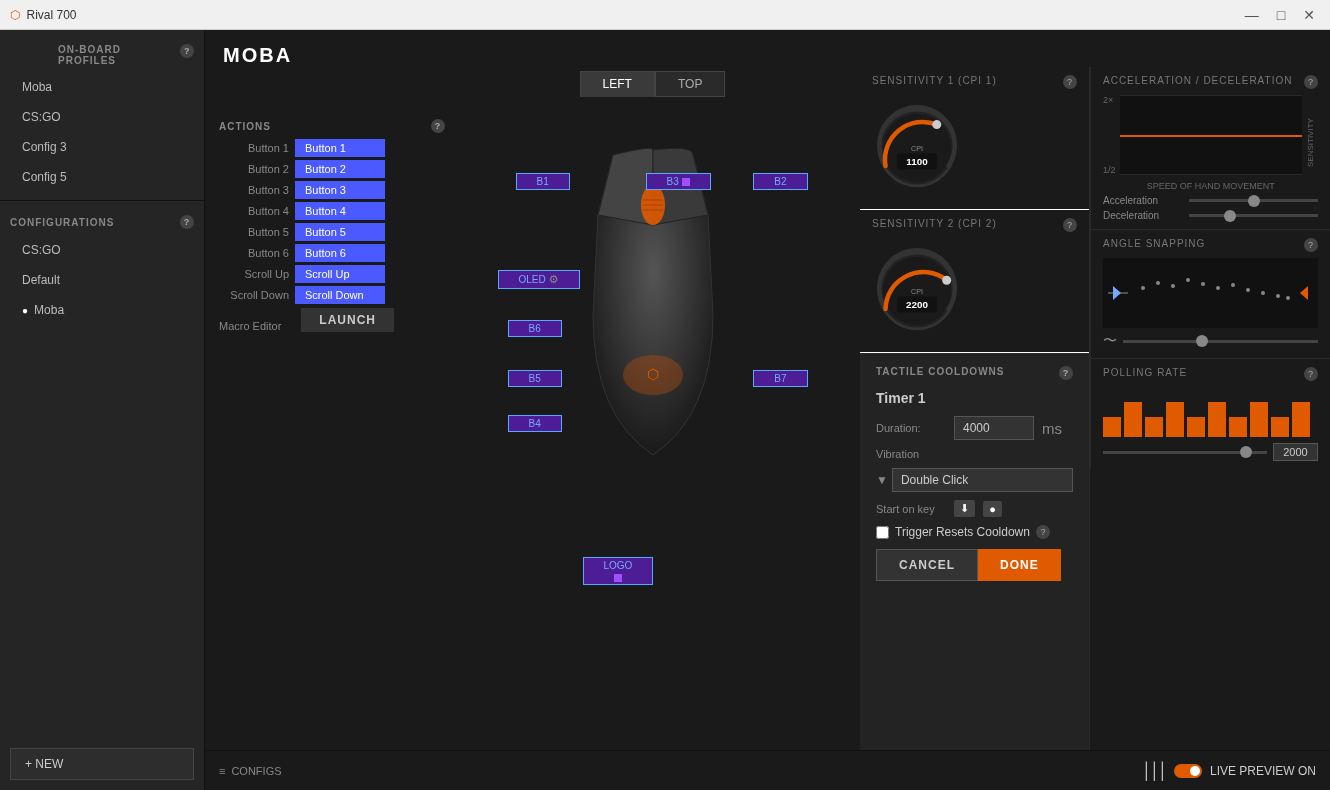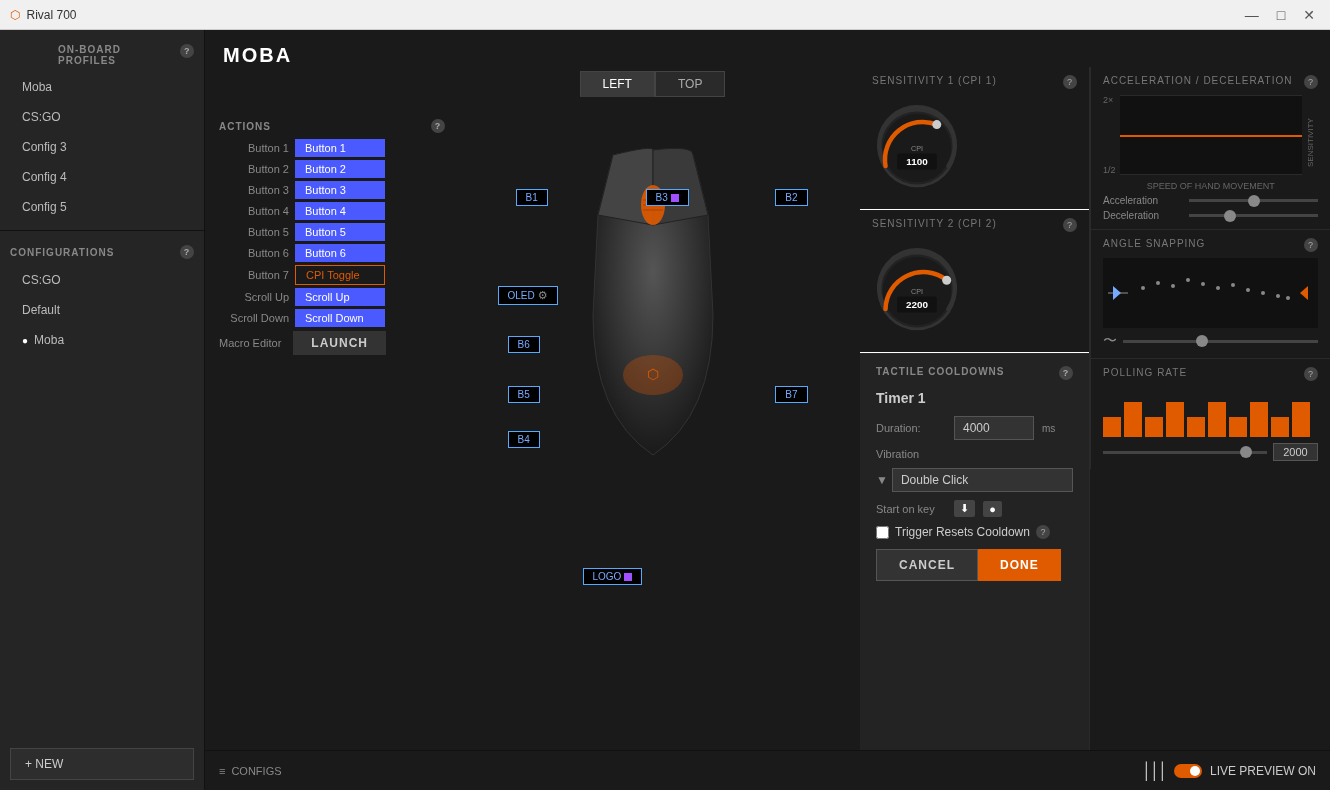--- a/index.html
+++ b/index.html
@@ -27,50 +27,50 @@
     #sidebar-configs-header { display: flex; justify-content: space-between; align-items: center; color: #888; font-size: 10px; font-weight: bold; letter-spacing: 1px; padding: 6px 0; }
     .config-item { padding: 8px 12px; cursor: pointer; color: #bbb; font-size: 12px; }
 
     #sidebar-new-btn { margin: auto 10px 10px; background: #2d2d2d; border: 1px solid #444; color: #ccc; padding: 8px 14px; cursor: pointer; display: flex; align-items: center; gap: 6px; font-size: 12px; }
     #center-header { padding: 14px 18px 0; font-size: 20px; font-weight: bold; color: #fff; letter-spacing: 2px; }
     #actions-title { display: flex; justify-content: space-between; align-items: center; color: #888; font-size: 10px; letter-spacing: 1px; font-weight: bold; margin-bottom: 6px; margin-top: 48px; }
     .action-row { display: flex; align-items: center; margin-bottom: 3px; gap: 6px; }
     .action-label { color: #888; font-size: 11px; width: 70px; text-align: right; }
     .action-btn { background: #4a5aff; color: #fff; padding: 3px 10px; font-size: 11px; cursor: pointer; border: none; min-width: 90px; text-align: left; }
     .action-btn.orange { background: transparent; border: 1px solid #e05a00; color: #e05a00; }
-    .macro-row { display: flex; align-items: center; margin-top: 4px; gap: 12px; }
+    .macro-row { display: flex; align-items: flex-end; margin-top: 4px; gap: 20px; }
     .macro-label { color: #888; font-size: 11px; }
     .launch-btn { background: #333; color: #ccc; border: none; padding: 5px 18px; cursor: pointer; font-size: 12px; font-weight: bold; letter-spacing: 1px; }
     #view-tabs { display: flex; gap: 0; margin-bottom: 8px; }
     .view-tab { padding: 5px 22px; background: #2a2a2a; color: #aaa; cursor: pointer; font-size: 12px; border: 1px solid #444; }
     .view-tab.active { background: #3a3a3a; color: #fff; border-bottom-color: #3a3a3a; }
 
     #mouse-container { position: relative; width: 340px; height: 530px; }
 
     
-    .btn-label { position: absolute; font-size: 10px; color: #7af; background: #000000; padding: 2px 9px; border: 1px solid #5af; white-space: nowrap; cursor: pointer; margin-top: 16px; }
+    .btn-label { position: absolute; font-size: 10px; color: #7af; background: #4c1d95; padding: 2px 20px; border: 1px solid #5af; white-space: nowrap; cursor: pointer; }
     .btn-label.with-color { display: flex; align-items: center; gap: 3px; }
     .color-dot { width: 8px; height: 8px; background: #a050ff; display: inline-block; }
     .accel-chart { width: 200px; height: 80px; background: #111; position: relative; margin-bottom: 6px; }
     .slider-row { display: flex; align-items: center; gap: 6px; margin-top: 4px; }
     .slider-label { color: #888; font-size: 10px; width: 80px; }
     input[type=range] { -webkit-appearance: none; height: 3px; background: #444; outline: none; flex: 1; cursor: pointer; }
     input[type=range]::-webkit-slider-thumb { -webkit-appearance: none; width: 12px; height: 12px; background: #888; border-radius: 50%; }
     .polling-bars { display: flex; gap: 3px; align-items: flex-end; height: 50px; margin-bottom: 6px; }
     .polling-bar { width: 18px; background: #e05a00; }
 
     
     #tactile-panel { background: #232323; padding: 12px 16px; border-top: 1px solid #2a2a2a; }
     .tactile-title { display: flex; justify-content: space-between; color: #888; font-size: 10px; letter-spacing: 1px; font-weight: bold; margin-bottom: 10px; }
     .tactile-timer { color: #ccc; font-size: 14px; font-weight: bold; margin-bottom: 10px; }
     .tactile-field-row { display: flex; align-items: center; gap: 8px; margin-bottom: 8px; }
     .tactile-field-label { color: #888; font-size: 11px; width: 70px; }
     .tactile-input { background: #333; border: 1px solid #555; color: #ccc; padding: 4px 8px; font-size: 12px; width: 120px; }
     .tactile-input-small { background: #333; border: 1px solid #555; color: #ccc; padding: 4px 8px; font-size: 12px; width: 80px; }
-    .ms-label { color: #888; font-size: 10px; }
+    .ms-label { color: #888; font-size: 15px; }
     .vib-select-row { display: flex; align-items: center; gap: 4px; }
     .vib-arrow { color: #888; }
     .vib-select { background: #333; border: 1px solid #555; color: #ccc; padding: 4px 8px; font-size: 12px; flex: 1; }
     .key-icon { background: #444; color: #fff; padding: 2px 6px; font-size: 11px; border-radius: 2px; cursor: pointer; }
     .checkbox-row { display: flex; align-items: center; gap: 6px; margin-bottom: 8px; }
     input[type=checkbox] { cursor: pointer; }
     .tactile-actions { display: flex; gap: 0; justify-content: flex-start; margin-top: 10px; }
     .cancel-btn { background: #333; border: 1px solid #555; color: #ccc; padding: 8px 22px; cursor: pointer; font-size: 12px; font-weight: bold; letter-spacing: 1px; }
     .done-btn { background: #e05a00; border: none; color: #fff; padding: 8px 22px; cursor: pointer; font-size: 12px; font-weight: bold; letter-spacing: 1px; }
 
@@ -121,21 +121,20 @@
 
   <div id="sidebar">
     <div id="sidebar-profiles">
       <div id="sidebar-profiles-header">
         <span>ON-BOARD PROFILES</span>
         <span class="help-badge">?</span>
       </div>
       <div class="profile-item">Moba</div>
       <div class="profile-item">CS:GO</div>
       <div class="profile-item">Config 3</div>
-      <div class="profile-item">Config 4</div>
       <div class="profile-item">Config 5</div>
     </div>
     <div id="sidebar-configs">
       <div id="sidebar-configs-header">
         <span>CONFIGURATIONS</span>
         <span class="help-badge">?</span>
       </div>
       <div class="config-item">CS:GO</div>
       <div class="config-item">Default</div>
       <div class="config-item active-orange" style="display:flex;align-items:center;gap:6px;">
@@ -175,24 +174,20 @@
           <span class="action-label">Button 4</span>
           <button class="action-btn">Button 4</button>
         </div>
         <div class="action-row">
           <span class="action-label">Button 5</span>
           <button class="action-btn">Button 5</button>
         </div>
         <div class="action-row">
           <span class="action-label">Button 6</span>
           <button class="action-btn">Button 6</button>
-        </div>
-        <div class="action-row">
-          <span class="action-label">Button 7</span>
-          <button class="action-btn orange">CPI Toggle</button>
         </div>
         <div class="action-row">
           <span class="action-label">Scroll Up</span>
           <button class="action-btn">Scroll Up</button>
         </div>
         <div class="action-row">
           <span class="action-label">Scroll Down</span>
           <button class="action-btn">Scroll Down</button>
         </div>
         <div class="macro-row">
@@ -247,21 +242,21 @@
           </div>
 
           <div class="btn-label" style="left:10px;top:215px;border-color:#5af;color:#7af;">B6</div>
 
           <div class="btn-label" style="left:10px;top:265px;border-color:#5af;color:#7af;">B5</div>
 
           <div class="btn-label" style="left:10px;top:310px;border-color:#5af;color:#7af;">B4</div>
 
           <div class="btn-label" style="right:0px;top:265px;border-color:#5af;color:#7af;">B7</div>
 
-          <div class="btn-label with-color" style="left:85px;bottom:0px;border-color:#5af;color:#7af;">
+          <div class="btn-label with-color" style="left:85px;bottom:0px;border-color:#5af;color:#7af;flex-direction:column;">
             <span>LOGO</span>
             <span class="color-dot"></span>
           </div>
         </div>
       </div>
 
       <div id="right-col">
         <div style="display:flex;flex:1;">
 
           <div style="width:230px;display:flex;flex-direction:column;border-right:1px solid #2a2a2a;">

